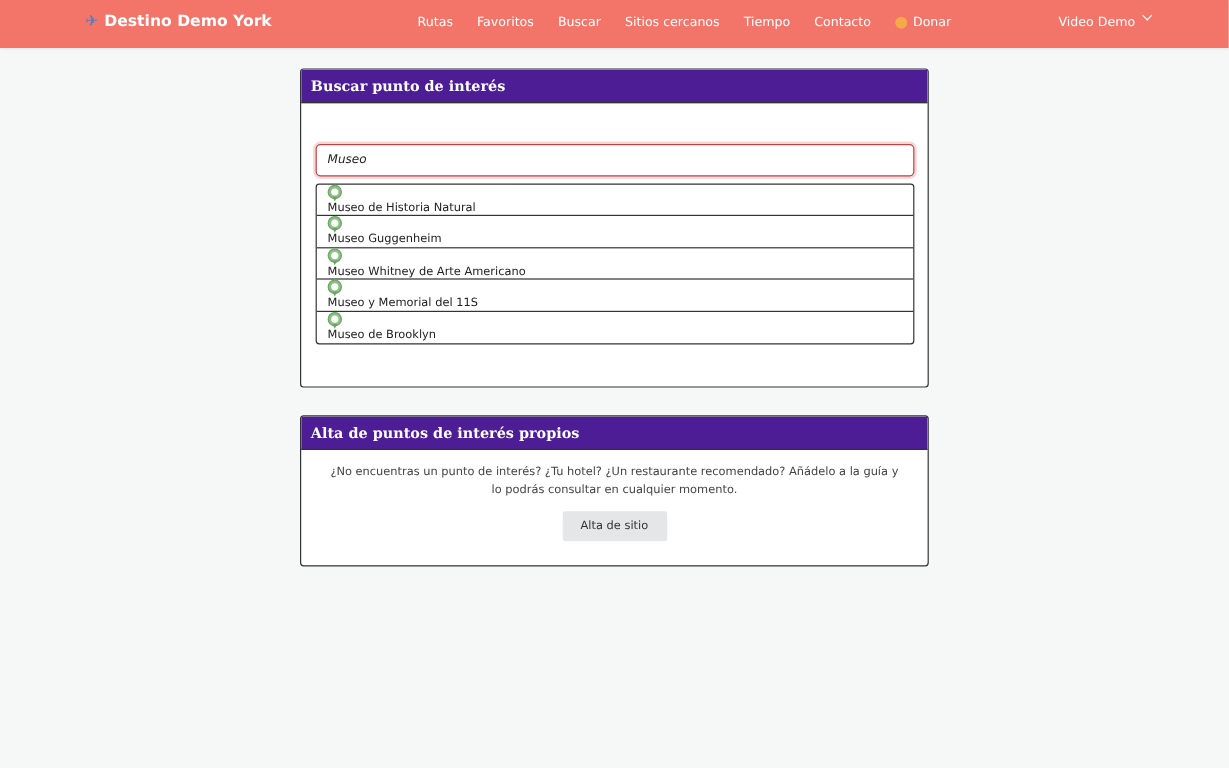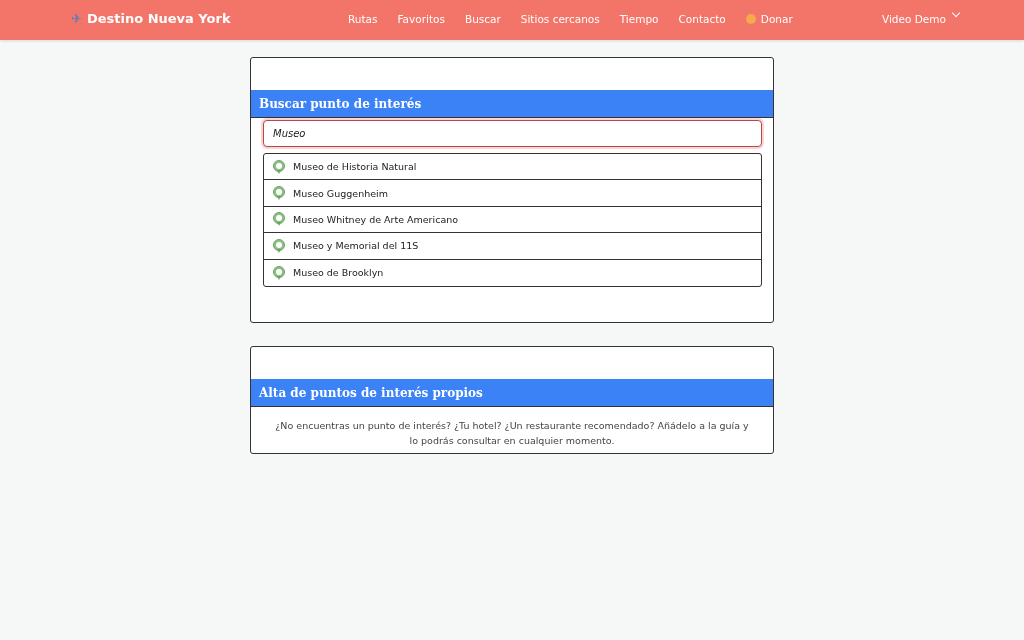--- a/index.html
+++ b/index.html
@@ -7,42 +7,42 @@
   body { background: #f6f8f7; font-family: "DejaVu Sans", "Liberation Sans", sans-serif; color: #333; }
   .navbar { height: 40px; background: #f37469; display: flex; align-items: center; position: relative; box-shadow: 0 1px 3px rgba(0,0,0,0.12); }
   .brand { position: absolute; left: 71px; top: 11px; display: flex; align-items: center; color: #fff; font-weight: bold; font-size: 13px; }
   .brand .plane { font-size: 13px; margin-right: 5px; color: #5b7fb8; }
   .nav-links { position: absolute; left: 348px; top: 13px; display: flex; font-size: 10.5px; color: #fff; }
   .nav-links a { color: #fff; text-decoration: none; margin-right: 20px; display: flex; align-items: center; cursor: pointer; }
   .donate-dot { width: 10px; height: 10px; border-radius: 50%; background: #f5a94a; display: inline-block; margin-right: 5px; }
   .user-menu { position: absolute; left: 882px; top: 13px; color: #fff; font-size: 10.5px; display: flex; align-items: flex-start; cursor: pointer; }
   .chev { margin-left: 7px; width: 6px; height: 6px; border-right: 1.3px solid #fff; border-bottom: 1.3px solid #fff; transform: rotate(45deg); margin-top: -3px; }
   .card { position: absolute; left: 250px; width: 524px; border: 1px solid #333; border-radius: 3px; background: #fff; overflow: hidden; }
-  .card-header { background: #3b82f6; color: #fff; font-family: "DejaVu Serif", serif; font-weight: bold; font-size: 12px; height: 28px; display: flex; align-items: center; padding-left: 8px; border-bottom: 1px solid #333; margin-top: 32px; }
+  .card-header { background: #4c1d95; color: #fff; font-family: "DejaVu Serif", serif; font-weight: bold; font-size: 12px; height: 28px; display: flex; align-items: center; padding-left: 8px; border-bottom: 1px solid #333; }
   .card1 { top: 57px; height: 266px; }
-  .card2 { top: 346px; height: 108px; }
+  .card2 { top: 346px; height: 126px; }
   .intro { font-size: 9.5px; color: #555; position: absolute; left: 12px; top: 41px; }
   .search-input { position: absolute; left: 12px; top: 62px; width: 499px; height: 27px; border: 1.5px solid #b5474a; border-radius: 4px; box-shadow: 0 0 0 2px rgba(243,116,105,0.3); font-size: 10px; padding-left: 9px; color: #222; font-family: "DejaVu Sans", sans-serif; outline: none; font-style: italic; }
   .results { position: absolute; left: 12px; top: 95px; width: 499px; border: 1px solid #333; border-radius: 3px; }
-  .result { height: 26.4px; display: flex; align-items: center; padding-left: 9px; font-size: 9.5px; color: #222; border-bottom: 1px solid #333; cursor: pointer; }
+  .result { height: 26.4px; display: flex; align-items: flex-start; padding-left: 9px; font-size: 9.5px; color: #222; border-bottom: 1px solid #333; cursor: pointer; flex-direction: column; }
   .result:last-child { border-bottom: none; }
   .pin { width: 12px; height: 14px; position: relative; margin-right: 8px; }
   .pin .circle { position: absolute; left: 0; top: 0; width: 12px; height: 12px; border-radius: 50%; background: #8cc084; border: 1px solid #6aa562; }
   .pin .inner { position: absolute; left: 3px; top: 3px; width: 6px; height: 6px; border-radius: 50%; background: #fff; }
   .pin .tip { position: absolute; left: 4px; top: 10px; width: 0; height: 0; border-left: 2px solid transparent; border-right: 2px solid transparent; border-top: 4px solid #6aa562; }
   .card2 .body { text-align: center; font-size: 9.5px; color: #444; line-height: 15px; padding: 11px 20px 0; }
   .alta-btn { display: block; margin: 10px auto 0; width: 87px; height: 25px; background: #e5e6e8; border: none; border-radius: 2px; font-size: 9.5px; color: #333; font-family: "DejaVu Sans", sans-serif; cursor: pointer; }
 </style>
 </head>
 <body>
 
 <nav class="navbar">
   <div class="brand">
     <span class="plane">✈</span>
-    <span>Destino Nueva York</span>
+    <span>Destino Demo York</span>
   </div>
   <div class="nav-links">
     <a>Rutas</a>
     <a>Favoritos</a>
     <a>Buscar</a>
     <a>Sitios cercanos</a>
     <a>Tiempo</a>
     <a>Contacto</a>
     <a>
         <span class="donate-dot"></span>

